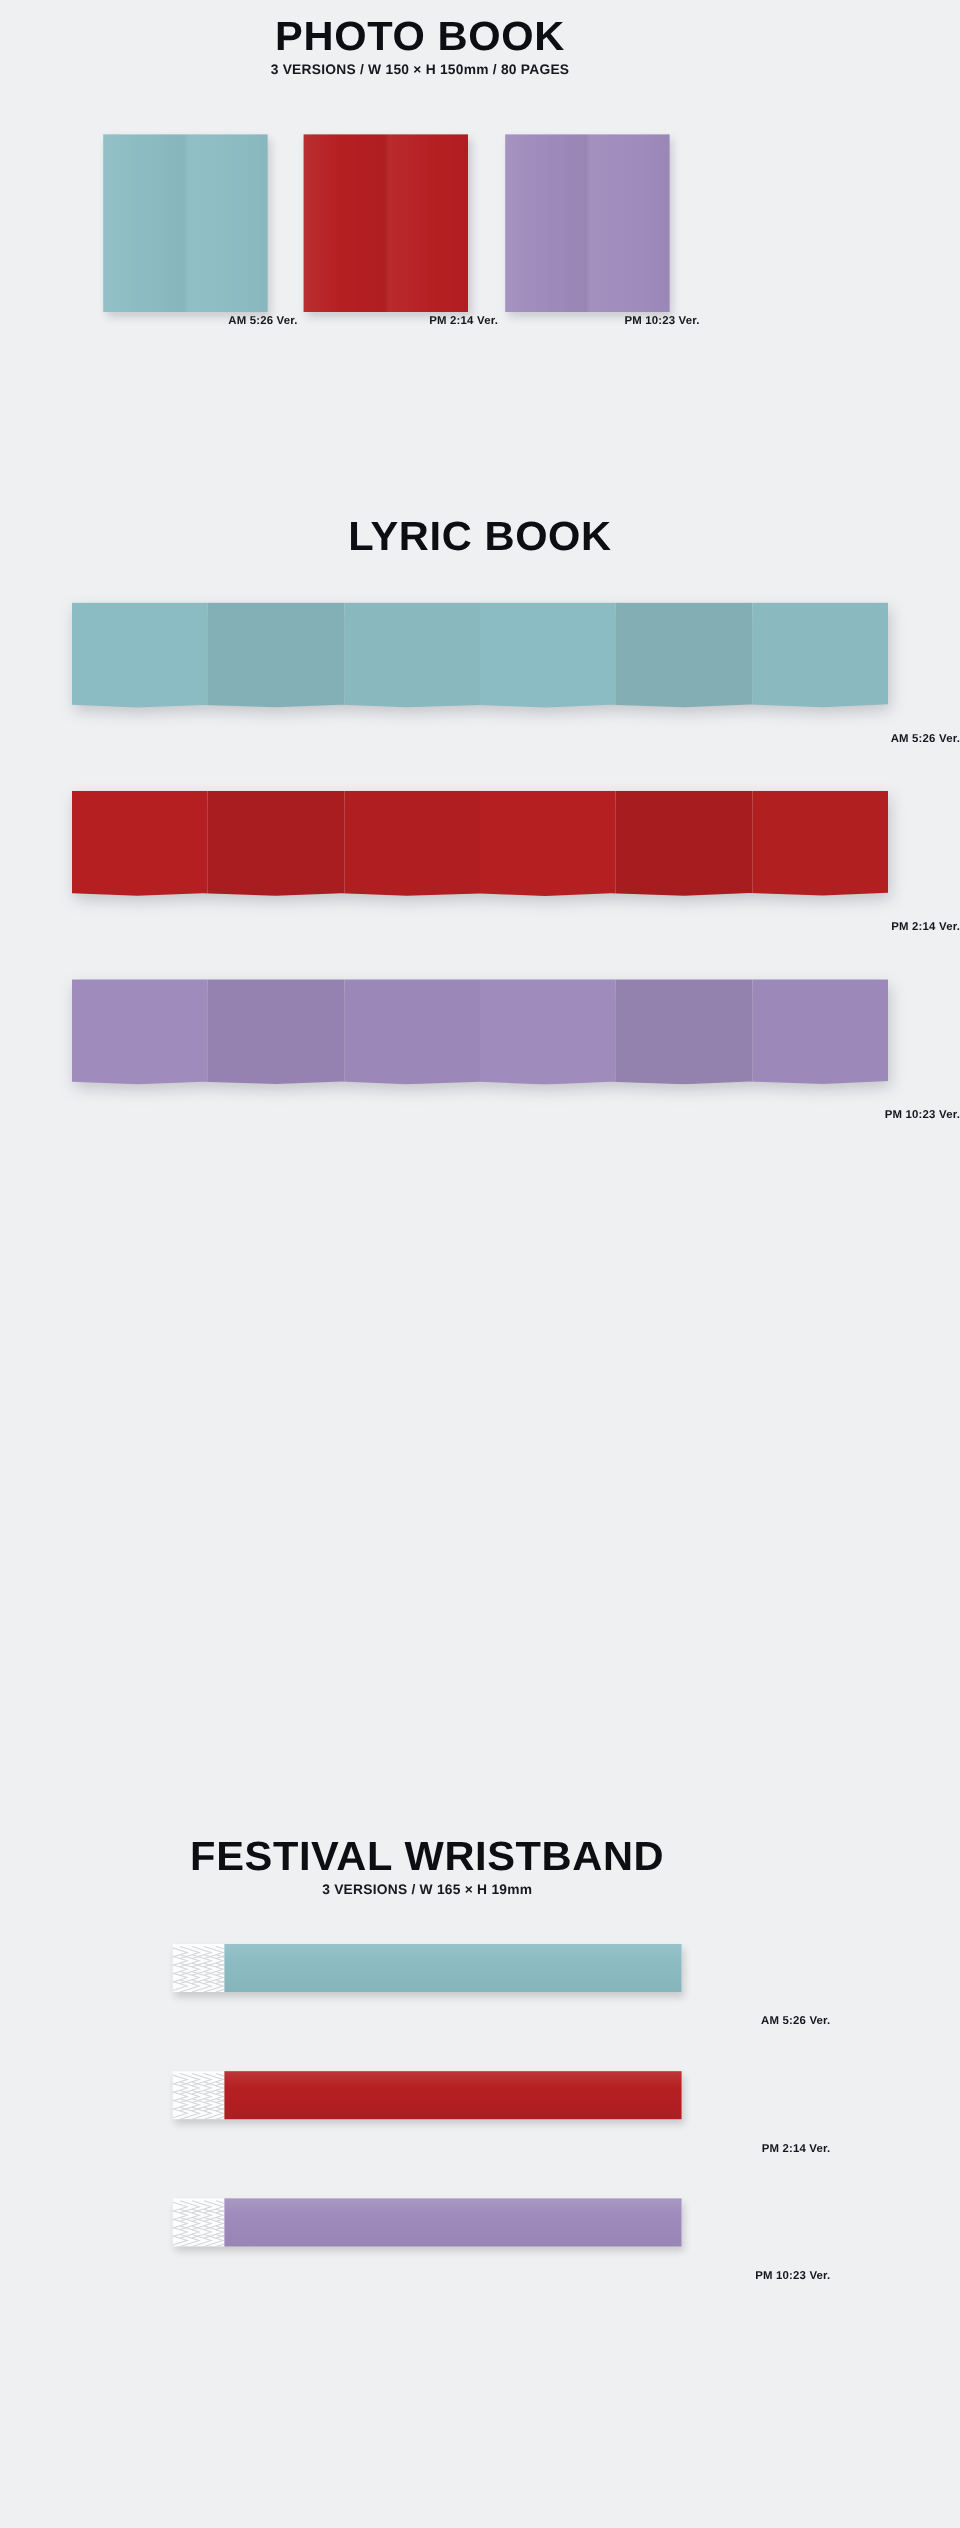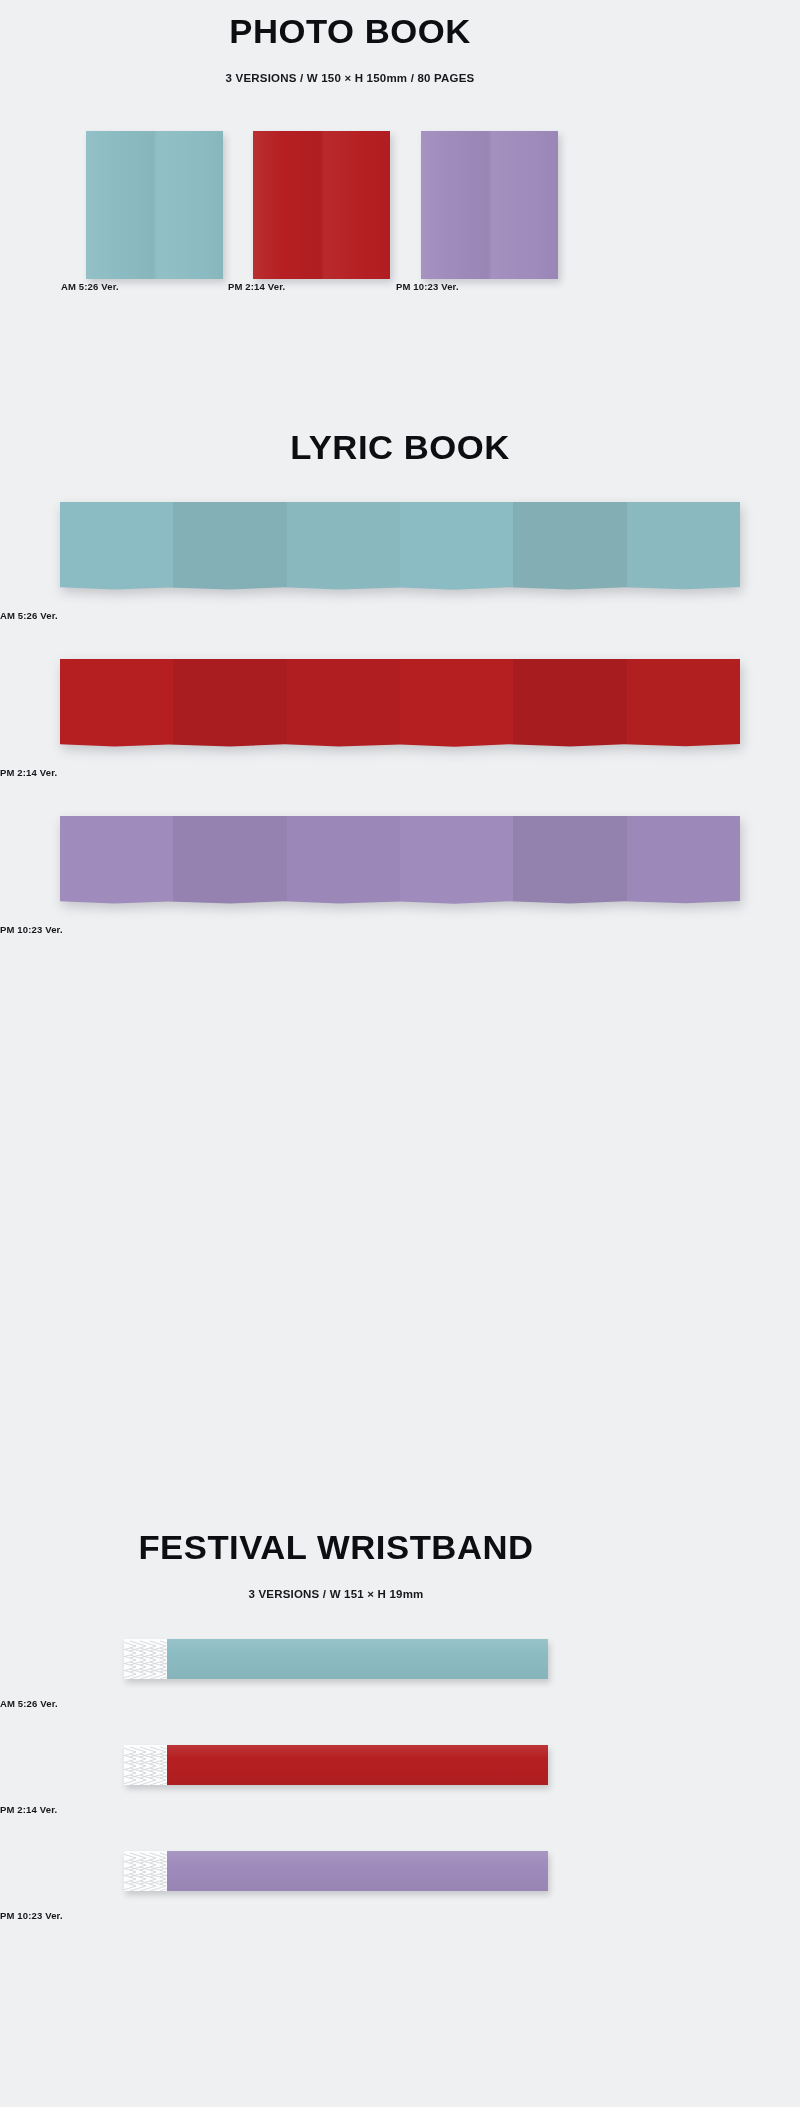--- a/index.html
+++ b/index.html
@@ -29,28 +29,28 @@
     color: #0c0e11;
     margin: 0;
     font-stretch: condensed;
     transform: scaleX(1.02);
   }
   .sec-sub {
     font-size: 11.5px;
     font-weight: 700;
     letter-spacing: 0.2px;
     color: #16181c;
-    margin-top: 23px;
+    margin-top: 4px;
     line-height: 1.35;
   }
   .sec-sub .note { display: block; }
 
   
   .caption {
-    text-align: left;
+    text-align: right;
     font-size: 9.5px;
     font-weight: 700;
     letter-spacing: 0.15px;
     color: #15171b;
   }
 
   
   #photo-book-section { position: absolute; top: 0; left: 0; width: 700px; }
   #photo-book-section .sec-head { padding-top: 14px; }
   .pb-row {
@@ -108,21 +108,21 @@
       0% 0%, 100% 0%, 100% 96.5%,
       92% 99.2%, 83% 96.8%, 75% 99.4%, 66% 97.0%,
       58% 99.6%, 50% 97.2%, 41% 99.4%, 33% 96.9%,
       25% 99.3%, 16% 97.1%, 8% 99.5%, 0% 97.0%
     );
   }
   .lb-panel { flex: 1 1 0; height: 100%; }
   .lb-caption { margin-top: 20px; }
 
   
-  #wristband-section { position: absolute; top: 1530px; left: 0; width: 672px; }
+  #wristband-section { position: absolute; top: 1530px; left: 0; width: 672px; padding-left: 20px; }
   .wb-block { margin-top: 36px; }
   .wb-strip {
     position: relative;
     width: 424px;
     height: 40px;
     margin: 0 auto;
     display: flex;
     box-shadow: 2px 4px 6px rgba(20,25,35,0.18);
   }
   .wb-clasp {
@@ -228,21 +228,21 @@
         </div>
       </div>
       <div class="caption lb-caption">PM 10:23 Ver.</div>
     </div>
   </section>
 
   <section class="section" id="wristband-section">
     <div class="sec-head">
       <h1 class="sec-title">FESTIVAL WRISTBAND</h1>
       <div class="sec-sub">
-        <span>3 VERSIONS / W 151 × H 19mm</span>
+        <span>3 VERSIONS / W 165 × H 19mm</span>
       </div>
     </div>
 
     <div class="wb-block">
       <div class="wb-strip">
         <div class="wb-clasp">
           <svg width="43" height="40" viewBox="0 0 43 40" aria-hidden="true">
             <g stroke="#d3d6da" stroke-width="0.9" fill="none">
               <path d="M-4 2 L12 7 L-4 12 M6 2 L22 7 L6 12 M16 2 L32 7 L16 12 M26 2 L42 7 L26 12 M36 2 L52 7 L36 12"></path>
               <path d="M-4 9 L12 14 L-4 19 M6 9 L22 14 L6 19 M16 9 L32 14 L16 19 M26 9 L42 14 L26 19 M36 9 L52 14 L36 19"></path>

